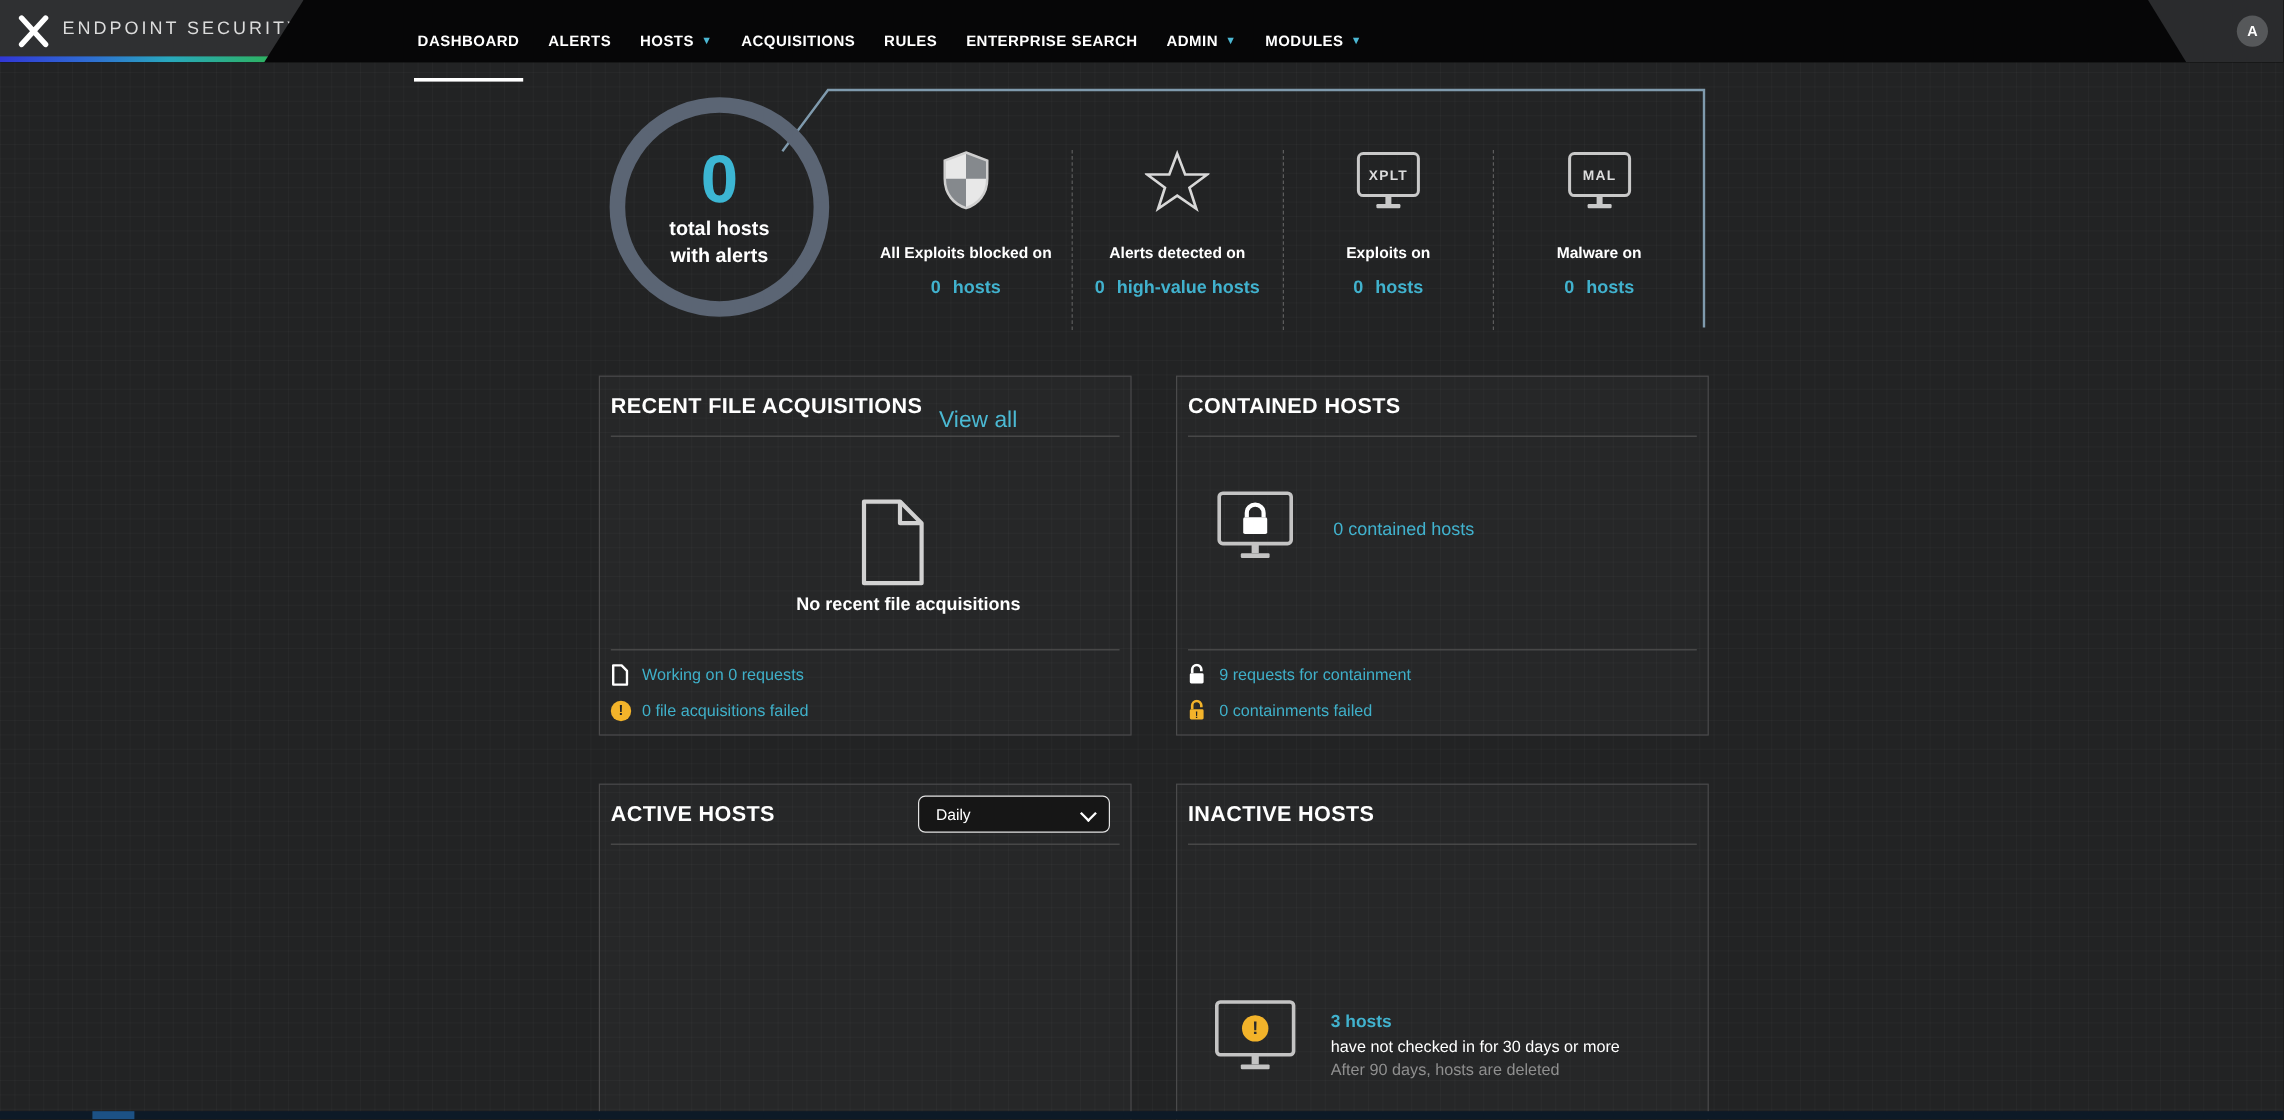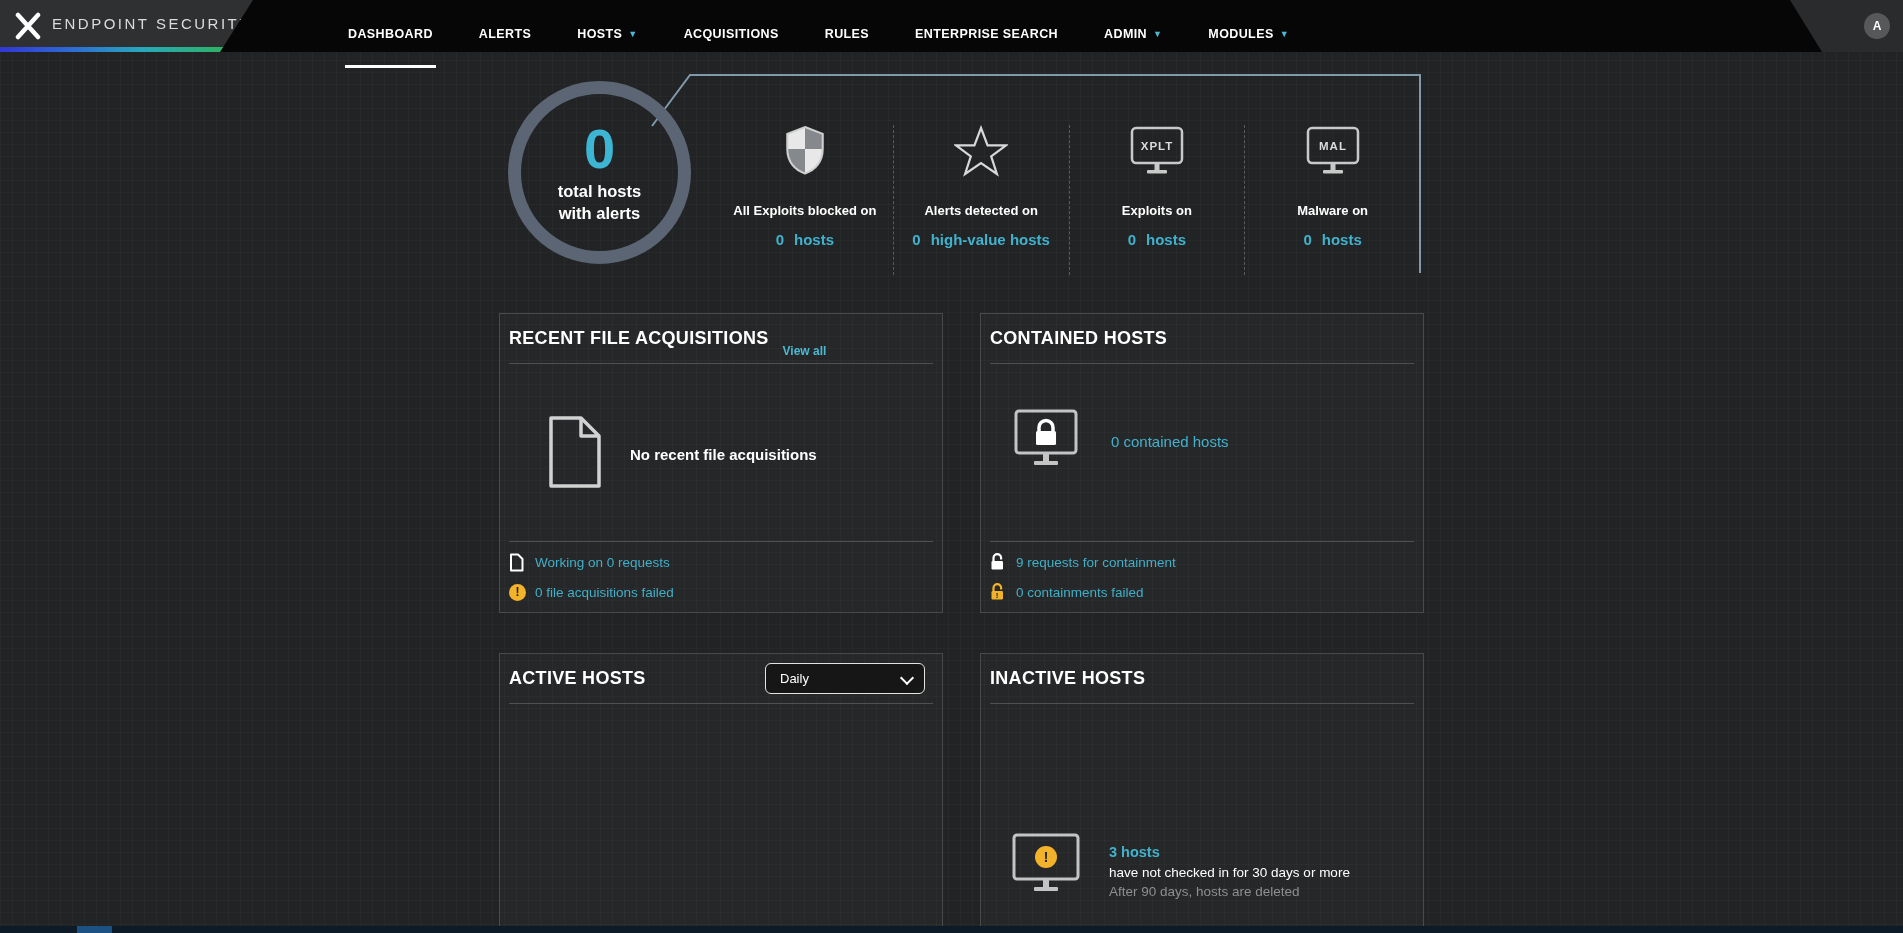--- a/index.html
+++ b/index.html
@@ -13,21 +13,21 @@
 
   
   .nav{position:absolute;left:0;top:0;width:100%;height:52px;background:#060607;z-index:10;}
   .nav-left{position:absolute;left:0;top:0;width:340px;height:52px;background:#2f3032;
             clip-path:polygon(0 0,253px 0,220px 100%,0 100%);}
   .logo{position:absolute;left:14px;top:12px;width:28px;height:28px;}
   .brand{position:absolute;left:52px;top:0;height:47px;display:flex;align-items:center;
          color:#dcdcdc;font-size:15px;letter-spacing:2.5px;white-space:nowrap;}
   .brand-underline{position:absolute;left:0;bottom:0;width:235px;height:5px;
          background:linear-gradient(90deg,#3137d6 0%,#2f6ad4 30%,#28a8bd 60%,#2eb456 100%);}
-  .nav-menu{position:absolute;left:348px;top:0;height:68px;display:flex;gap:46px;align-items:flex-end;}
+  .nav-menu{position:absolute;left:348px;top:0;height:68px;display:flex;gap:24px;align-items:flex-end;}
   .nav-item{position:relative;height:100%;display:flex;align-items:center;color:#ffffff;
             font-size:12.5px;font-weight:bold;letter-spacing:.4px;text-decoration:none;cursor:pointer;white-space:nowrap;}
   .nav-item.active::after{content:"";position:absolute;left:-3px;right:-3px;bottom:0;height:3px;background:#ffffff;}
   .chev{color:#4cb8d4;font-size:9px;margin-left:6px;}
   .nav-right{position:absolute;right:0;top:0;width:115px;height:52px;background:#2a2b2d;
              clip-path:polygon(2px 0,100% 0,100% 100%,34px 100%);}
   .avatar{position:absolute;right:13px;top:13px;width:26px;height:26px;border-radius:50%;
           background:#56585a;color:#fff;font-size:12px;font-weight:bold;
           display:flex;align-items:center;justify-content:center;cursor:pointer;z-index:11;}
 
@@ -47,24 +47,24 @@
   .stat-value .unit{margin-left:10px;}
 
   
   .card{position:absolute;background:rgba(255,255,255,0.02);border:1px solid #4a4a4b;box-sizing:border-box;}
   #card-rfa{left:499px;top:313px;width:444px;height:300px;}
   #card-ch {left:980px;top:313px;width:444px;height:300px;}
   #card-ah {left:499px;top:653px;width:444px;height:290px;}
   #card-ih {left:980px;top:653px;width:444px;height:290px;}
   .card-header{height:49px;box-sizing:border-box;display:flex;align-items:center;padding:0 9px;}
   .card-title{color:#ffffff;font-size:18px;font-weight:bold;letter-spacing:.3px;}
-  .view-all{color:#4bb9d3;font-size:12px;font-weight:bold;margin-left:14px;text-decoration:none;cursor:pointer;margin-top:24px;}
+  .view-all{color:#4bb9d3;font-size:19px;font-weight:normal;margin-left:14px;text-decoration:none;cursor:pointer;margin-top:24px;}
   .card-divider{border-top:1px solid #505050;margin:0 9px;}
 
-  .rfa-body{display:flex;align-items:center;margin:50px 0 0 46px;}
+  .rfa-body{display:flex;align-items:center;margin:50px 0 0 46px;flex-direction:column;}
   .empty-msg{margin-left:26px;color:#ffffff;font-size:15px;font-weight:bold;}
   .card-foot{position:absolute;left:9px;right:9px;bottom:10px;}
   .foot-row{display:flex;align-items:center;margin-top:10px;height:20px;}
   .foot-icon{width:20px;display:flex;justify-content:flex-start;}
   .foot-link{color:#3fb0c9;font-size:13.5px;font-weight:normal;margin-left:6px;text-decoration:none;cursor:pointer;}
   .warn-circle{width:17px;height:17px;border-radius:50%;background:#f2b32a;color:#222;
                font-size:12px;font-weight:bold;display:flex;align-items:center;justify-content:center;line-height:1;}
 
   .ch-body{display:flex;align-items:center;margin:44px 0 0 32px;}
   .ch-link{margin-left:32px;color:#41b2ce;font-size:15px;font-weight:normal;text-decoration:none;cursor:pointer;}

